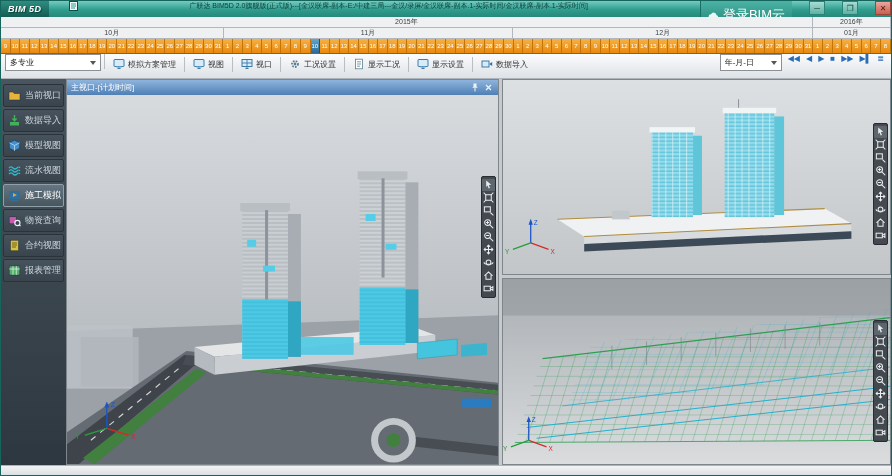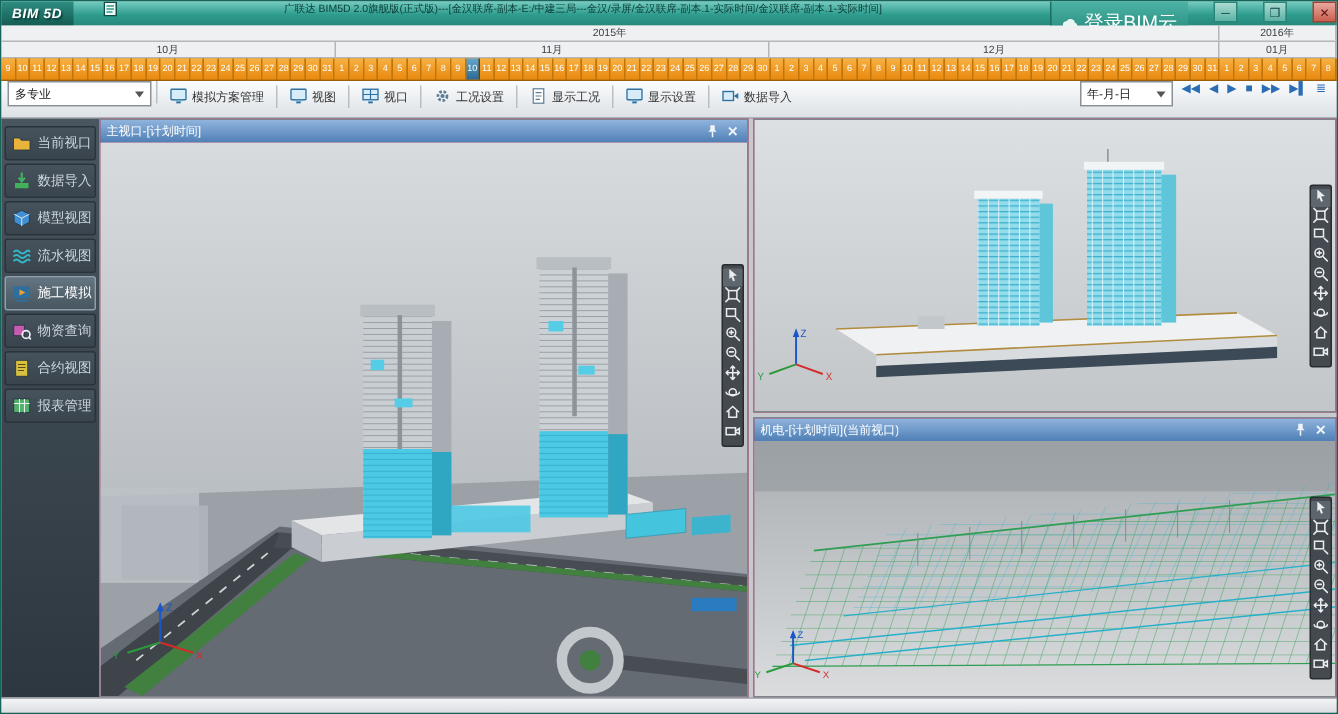--- a/index.html
+++ b/index.html
@@ -33,21 +33,21 @@
 .sep{width:1px;height:15px;background:#b9bec3}
 .spacer{flex:1}
 .pb-btn{font-size:8px;color:#2a6db5;padding:0 3px;display:flex;align-items:center;white-space:nowrap}
 
 .content{flex:1;display:flex;min-height:0}
 .sidebar{width:65px;flex:0 0 65px;background:linear-gradient(180deg,#49565f,#2d373f);display:flex;flex-direction:column;padding:5px 0 0 0;gap:2px}
 .side-item{height:23px;display:flex;align-items:center;gap:4px;padding:0 4px;margin:0 2px;font-size:9px;color:#cdd5db;background:linear-gradient(#46535d,#39444d);border:1px solid #2a333a;border-radius:2px;white-space:nowrap;overflow:hidden}
 .side-item.active{background:linear-gradient(#647682,#47565f);border-color:#8fa0ab;color:#fff}
 .side-ic{display:flex;flex:0 0 auto}
 
-.viewports{flex:1;display:flex;background:#be185d;min-width:0}
+.viewports{flex:1;display:flex;background:#fde047;min-width:0}
 .vp-left{width:433px;flex:0 0 433px;display:flex;flex-direction:column}
 .vsplit{width:3px;flex:0 0 3px;background:#c6cacd}
 .vp-right{flex:1;display:flex;flex-direction:column;min-width:0}
 .hsplit{height:3px;flex:0 0 3px;background:#c6cacd}
 .viewport{position:relative;display:flex;flex-direction:column;flex:1;min-height:0;border:1px solid #7e868c}
 .vp-top{flex:0 0 196px}
 .vp-header{height:15px;flex:0 0 15px;background:linear-gradient(#8fb4dd,#4f7fb5);color:#fff;font-size:8px;display:flex;align-items:center;padding:0 4px;gap:3px;white-space:nowrap}
 .vp-title{overflow:hidden;text-overflow:ellipsis}
 .vp-hbtn{width:11px;height:11px;display:flex;align-items:center;justify-content:center}
 .vp-body{position:relative;flex:1;min-height:0;overflow:hidden;background:#c6cacd}
@@ -615,35 +615,20 @@
                       <path d="M8 5.8 L10.8 4 V8 L8 6.4" stroke="#e9edf0" stroke-width="1.1" fill="none" stroke-linecap="round"></path>
                     </svg></span>
                 </div>
               </div>
           </div>
         </div>
 
         <div class="hsplit"></div>
 
         <div class="viewport">
-          <div class="vp-header">
-            <span class="vp-title">机电-[计划时间](当前视口)</span>
-            <span class="spacer"></span>
-            <span class="vp-hbtn">
-                <svg width="8" height="9" viewBox="0 0 8 9">
-                  <path d="M2.5 0.5 h3 v3 l1.3 1.3 h-5.6 L2.5 3.5 Z" fill="#eef4fa"></path>
-                  <line x1="4" y1="4.8" x2="4" y2="8.5" stroke="#eef4fa" stroke-width="1"></line>
-                </svg>
-              </span>
-            <span class="vp-hbtn">
-                <svg width="7" height="7" viewBox="0 0 7 7">
-                  <path d="M1 1 L6 6 M6 1 L1 6" stroke="#eef4fa" stroke-width="1.2"></path>
-                </svg>
-              </span>
-          </div>
           <div class="vp-body">
             <svg class="scene" viewBox="0 0 391 172" preserveAspectRatio="none">
               <defs>
                 <linearGradient id="b-sky" x1="0" y1="0" x2="0" y2="1">
                   <stop offset="0" stop-color="#a9aeb2"></stop>
                     <stop offset="1" stop-color="#dadcde"></stop>
                 </linearGradient>
                 <pattern id="b-grid" width="12" height="9" patternUnits="userSpaceOnUse" patternTransform="skewX(-18)">
                   <path d="M0 0 H12 M0 0 V9" stroke="#2f9e53" stroke-width="0.6" fill="none"></path>
                 </pattern>

